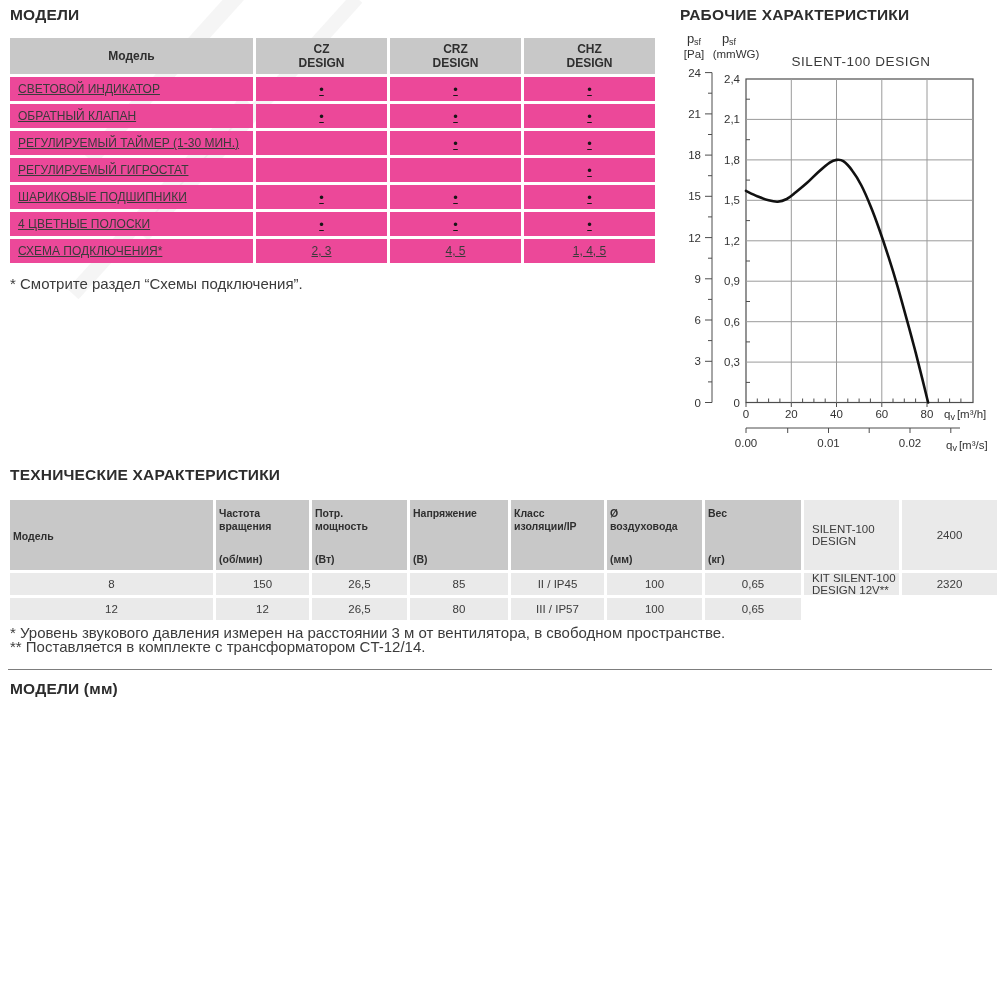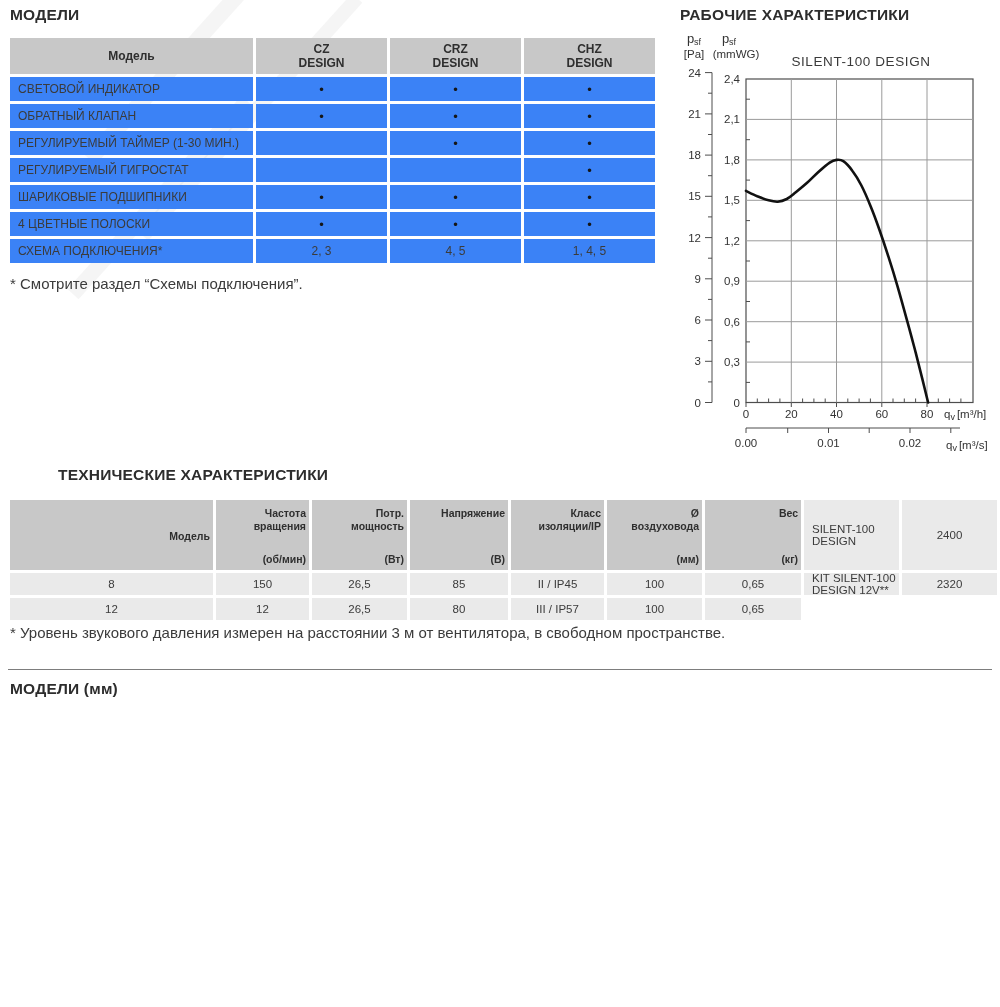--- a/index.html
+++ b/index.html
@@ -9,38 +9,38 @@
   
   .wm{position:absolute;pointer-events:none;}
   .wm .bar{position:absolute;background:rgba(160,160,160,.10);transform:rotate(-48deg);}
   
   .models-table{position:absolute;left:10px;top:38px;display:grid;
       grid-template-columns:243px 131px 131px 131px;
       grid-template-rows:36px repeat(7,24px);gap:3px;}
   .models-table .th{background:#c8c8c8;display:flex;align-items:center;justify-content:center;
       font-weight:bold;font-size:12px;color:#2f2f2f;text-align:center;}
   .models-table .th.pre{white-space:pre-line;line-height:14px;text-align:center;}
-  .models-table .td{background:#3b82f6;display:flex;align-items:center;font-size:12px;color:#3b3b3b;}
+  .models-table .td{background:#ec4899;display:flex;align-items:center;font-size:12px;color:#3b3b3b;text-decoration:underline;}
   .models-table .feat{padding-left:8px;}
   .models-table .val{justify-content:center;}
   .models-table .val.dot{font-size:13px;color:#161616;}
   .footnote{position:absolute;font-size:15px;color:#3b3b3b;line-height:14px;}
   
   svg text{font-family:"Liberation Sans","DejaVu Sans",sans-serif;fill:#333;}
   .tick{font-size:11.5px;}
   .ctitle{font-size:13.5px;letter-spacing:.6px;fill:#3a3a3a;}
   .axh{font-size:13px;}
   .sub{font-size:9px;}
   .axu{font-size:11.5px;}
   
   .tech-table{position:absolute;left:10px;top:500px;display:grid;
       grid-template-columns:203px 93px 95px 98px 93px 95px 96px 95px 95px;
       grid-template-rows:70px 22px 22px;gap:3px;}
   .tech-table .th{background:#c8c8c8;display:flex;flex-direction:column;justify-content:space-between;
-      padding:7px 3px 5px;font-weight:bold;font-size:10.5px;color:#2f2f2f;text-align:right;}
+      padding:7px 3px 5px;font-weight:bold;font-size:10.5px;color:#2f2f2f;text-align:left;}
   .tech-table .th.jc{justify-content:center;}
   .tech-table .hc-title{white-space:pre-line;line-height:12.5px;}
   .tech-table .hc-unit{line-height:12px;}
   .tech-table .td{background:#eaeaea;display:flex;align-items:center;justify-content:center;
       font-size:11.5px;color:#3b3b3b;}
   .tech-table .td.name{justify-content:flex-start;padding-left:8px;}
   .divider{position:absolute;left:8px;top:669px;width:984px;height:1px;background:#7d7d7d;}
   .panel{position:absolute;left:10px;top:716px;width:983px;height:280px;background:#e7e7e7;}
   .dimlbl{font-size:12.5px;fill:#2a2a2a;}
 </style>
@@ -172,21 +172,21 @@
     <g>
       <text class="tick" x="746" y="447" text-anchor="middle">0.00</text>
       <text class="tick" x="828.5" y="447" text-anchor="middle">0.01</text>
       <text class="tick" x="910" y="447" text-anchor="middle">0.02</text>
     </g>
     <text class="tick" x="946" y="449"><tspan>q</tspan><tspan class="sub" dy="2">v</tspan><tspan dy="-2" dx="2">[m³/s]</tspan></text>
 
     <path id="fan-curve" d="M746.0,190.9C747.9,191.8 753.5,194.7 757.3,196.3C761.1,197.8 765.2,199.4 768.6,200.3C772.0,201.2 774.7,201.9 777.7,201.7C780.7,201.4 783.7,200.5 786.7,199.0C789.7,197.4 792.4,194.9 795.8,192.2C799.2,189.5 803.3,186.2 807.1,182.8C810.9,179.4 814.6,175.4 818.4,172.0C822.2,168.6 826.7,164.6 829.7,162.6C832.7,160.6 834.2,160.1 836.5,159.9C838.8,159.7 840.6,159.4 843.3,161.2C845.9,163.0 849.3,166.6 852.3,170.7C855.4,174.7 858.4,179.6 861.4,185.5C864.4,191.3 867.4,198.3 870.4,205.7C873.5,213.1 876.5,221.4 879.5,230.0C882.5,238.5 885.5,247.5 888.5,256.9C891.6,266.4 894.6,276.2 897.6,286.6C900.6,296.9 903.6,307.9 906.6,318.9C909.7,329.9 913.0,342.5 915.7,352.6C918.3,362.7 920.4,371.3 922.5,379.6C924.5,387.9 927.2,398.7 928.1,402.5" fill="none" stroke="#111111" stroke-width="2.6" stroke-linecap="round"></path>
   </svg>
 
-  <div class="sec-title" style="left:10px;top:466px;margin-left:48px;">ТЕХНИЧЕСКИЕ ХАРАКТЕРИСТИКИ</div>
+  <div class="sec-title" style="left:10px;top:466px;">ТЕХНИЧЕСКИЕ ХАРАКТЕРИСТИКИ</div>
 
   <div class="tech-table">
     <div class="th jc">
         <div class="hc-title">Модель</div>
       </div>
     <div class="th">
         <div class="hc-title">Частота
 вращения</div>
         <div class="hc-unit">(об/мин)</div>
       </div>
@@ -230,20 +230,21 @@
     <div class="td">12</div>
     <div class="td">26,5</div>
     <div class="td">80</div>
     <div class="td">III / IP57</div>
     <div class="td">100</div>
     <div class="td">0,65</div>
   </div>
 
   <div class="footnote" style="left:10px;top:626px;">
     <div>* Уровень звукового давления измерен на расстоянии 3 м от вентилятора, в свободном пространстве.</div>
+    <div>** Поставляется в комплекте с трансформатором CT-12/14.</div>
   </div>
 
   <div class="divider"></div>
   <div class="sec-title" style="left:10px;top:680px;">МОДЕЛИ (мм)</div>
   <div class="panel"></div>
 
   <svg style="position:absolute;left:10px;top:716px;" width="983" height="280" viewBox="10 716 983 280">
 
     <g>
       <rect x="256" y="775" width="205" height="206" fill="#e7e7e7" stroke="#1d1d1d" stroke-width="2"></rect>

